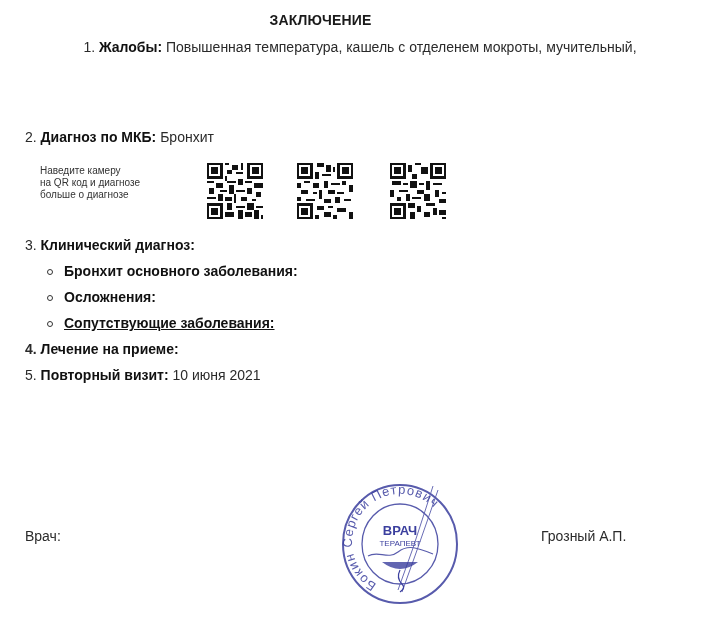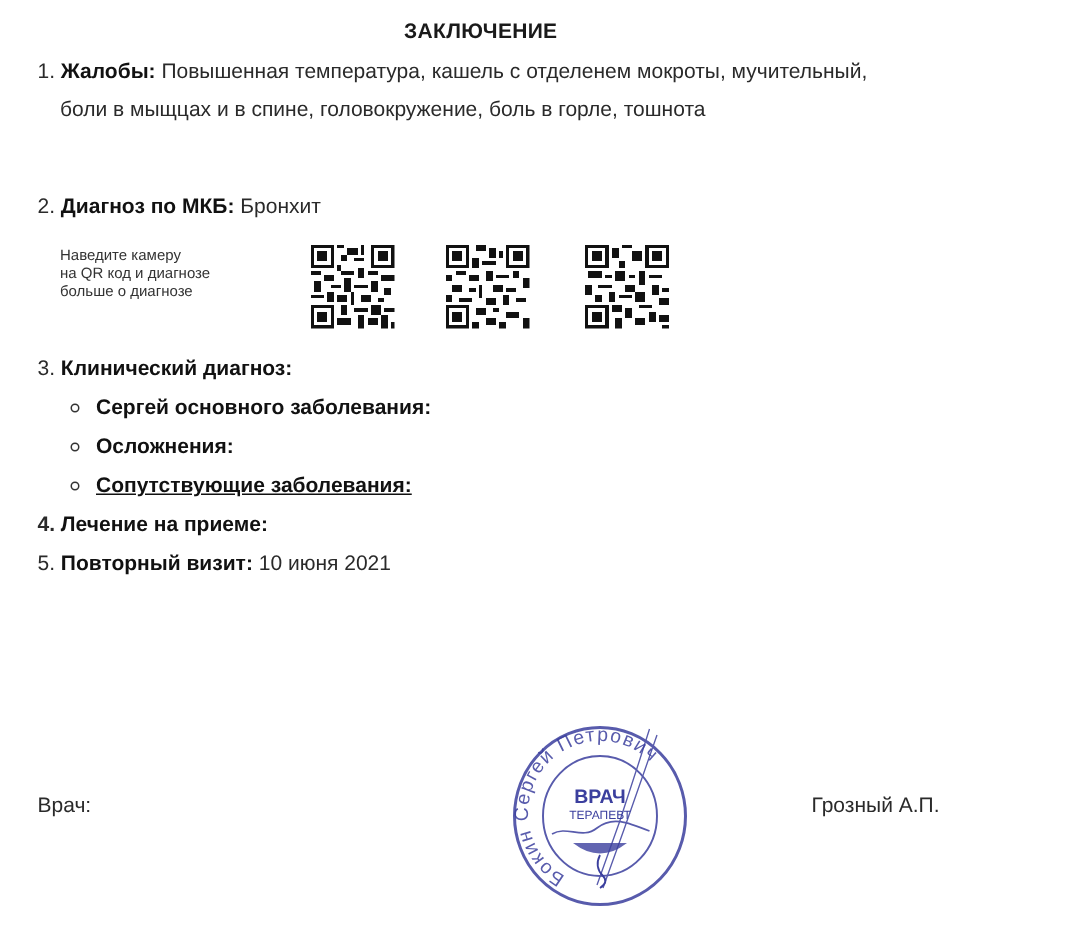--- a/index.html
+++ b/index.html
@@ -7,21 +7,21 @@
       width: 715px; height: 631px; position: relative; overflow: hidden;
       font-family: "Liberation Sans", sans-serif; color: #222222;
     }
     .title {
       position: absolute; left: 0; top: 12px; width: 641px; text-align: center;
       font-weight: bold; font-size: 14px; letter-spacing: 0.2px; color: #1a1a1a;
     }
     .item { position: absolute; left: 25px; font-size: 14px; line-height: 25px; color: #2a2a2a; }
     .item b { color: #111111; }
     .complaints { top: 35px; width: 670px; }
-    .complaints .line { white-space: nowrap; }
+    .complaints .line { white-space: nowrap; text-align: center; }
     .complaints .indent { padding-left: 15px; }
     .qr-hint {
       position: absolute; left: 40px; top: 165px; font-size: 10px; line-height: 12px; color: #333;
       width: 140px;
     }
     .qr {
       position: absolute; top: 163px; width: 56px; height: 56px;
     }
     .sub { position: absolute; left: 64px; font-size: 14px; font-weight: bold; color: #111; line-height: 25px; }
     .sub::before {
@@ -37,21 +37,20 @@
 <div>
 
   <div class="title">ЗАКЛЮЧЕНИЕ</div>
 
   <div class="item complaints">
     <div class="line">
       <span>1.</span>
       <b>Жалобы:</b>
       <span>Повышенная температура, кашель с отделенем мокроты, мучительный,</span>
     </div>
-    <div class="line indent">боли в мыщцах и в спине, головокружение, боль в горле, тошнота</div>
   </div>
 
   <div class="item" style="top:125px;">
     <span>2.</span>
     <b>Диагноз по МКБ:</b>
     <span>Бронхит</span>
   </div>
 
   <div class="qr-hint">
     <div>Наведите камеру</div>
@@ -189,21 +188,21 @@
         <rect x="15" y="22" width="3" height="2"></rect>
         <rect x="22" y="21" width="3" height="2"></rect>
       <rect x="23" y="24" width="2" height="1"></rect>
     </g>
   </svg>
 
   <div class="item" style="top:233px;">
     <span>3.</span>
     <b>Клинический диагноз:</b>
   </div>
-  <div class="sub" style="top:259px;">Сергей основного заболевания:</div>
+  <div class="sub" style="top:259px;">Бронхит основного заболевания:</div>
   <div class="sub" style="top:285px;">Осложнения:</div>
   <div class="sub" style="top:311px;text-decoration:underline;">Сопутствующие заболевания:</div>
 
   <div class="item" style="top:337px;font-weight:bold;">
     <span>4.</span>
     <b>Лечение на приеме:</b>
   </div>
 
   <div class="item" style="top:363px;">
     <span>5.</span>

